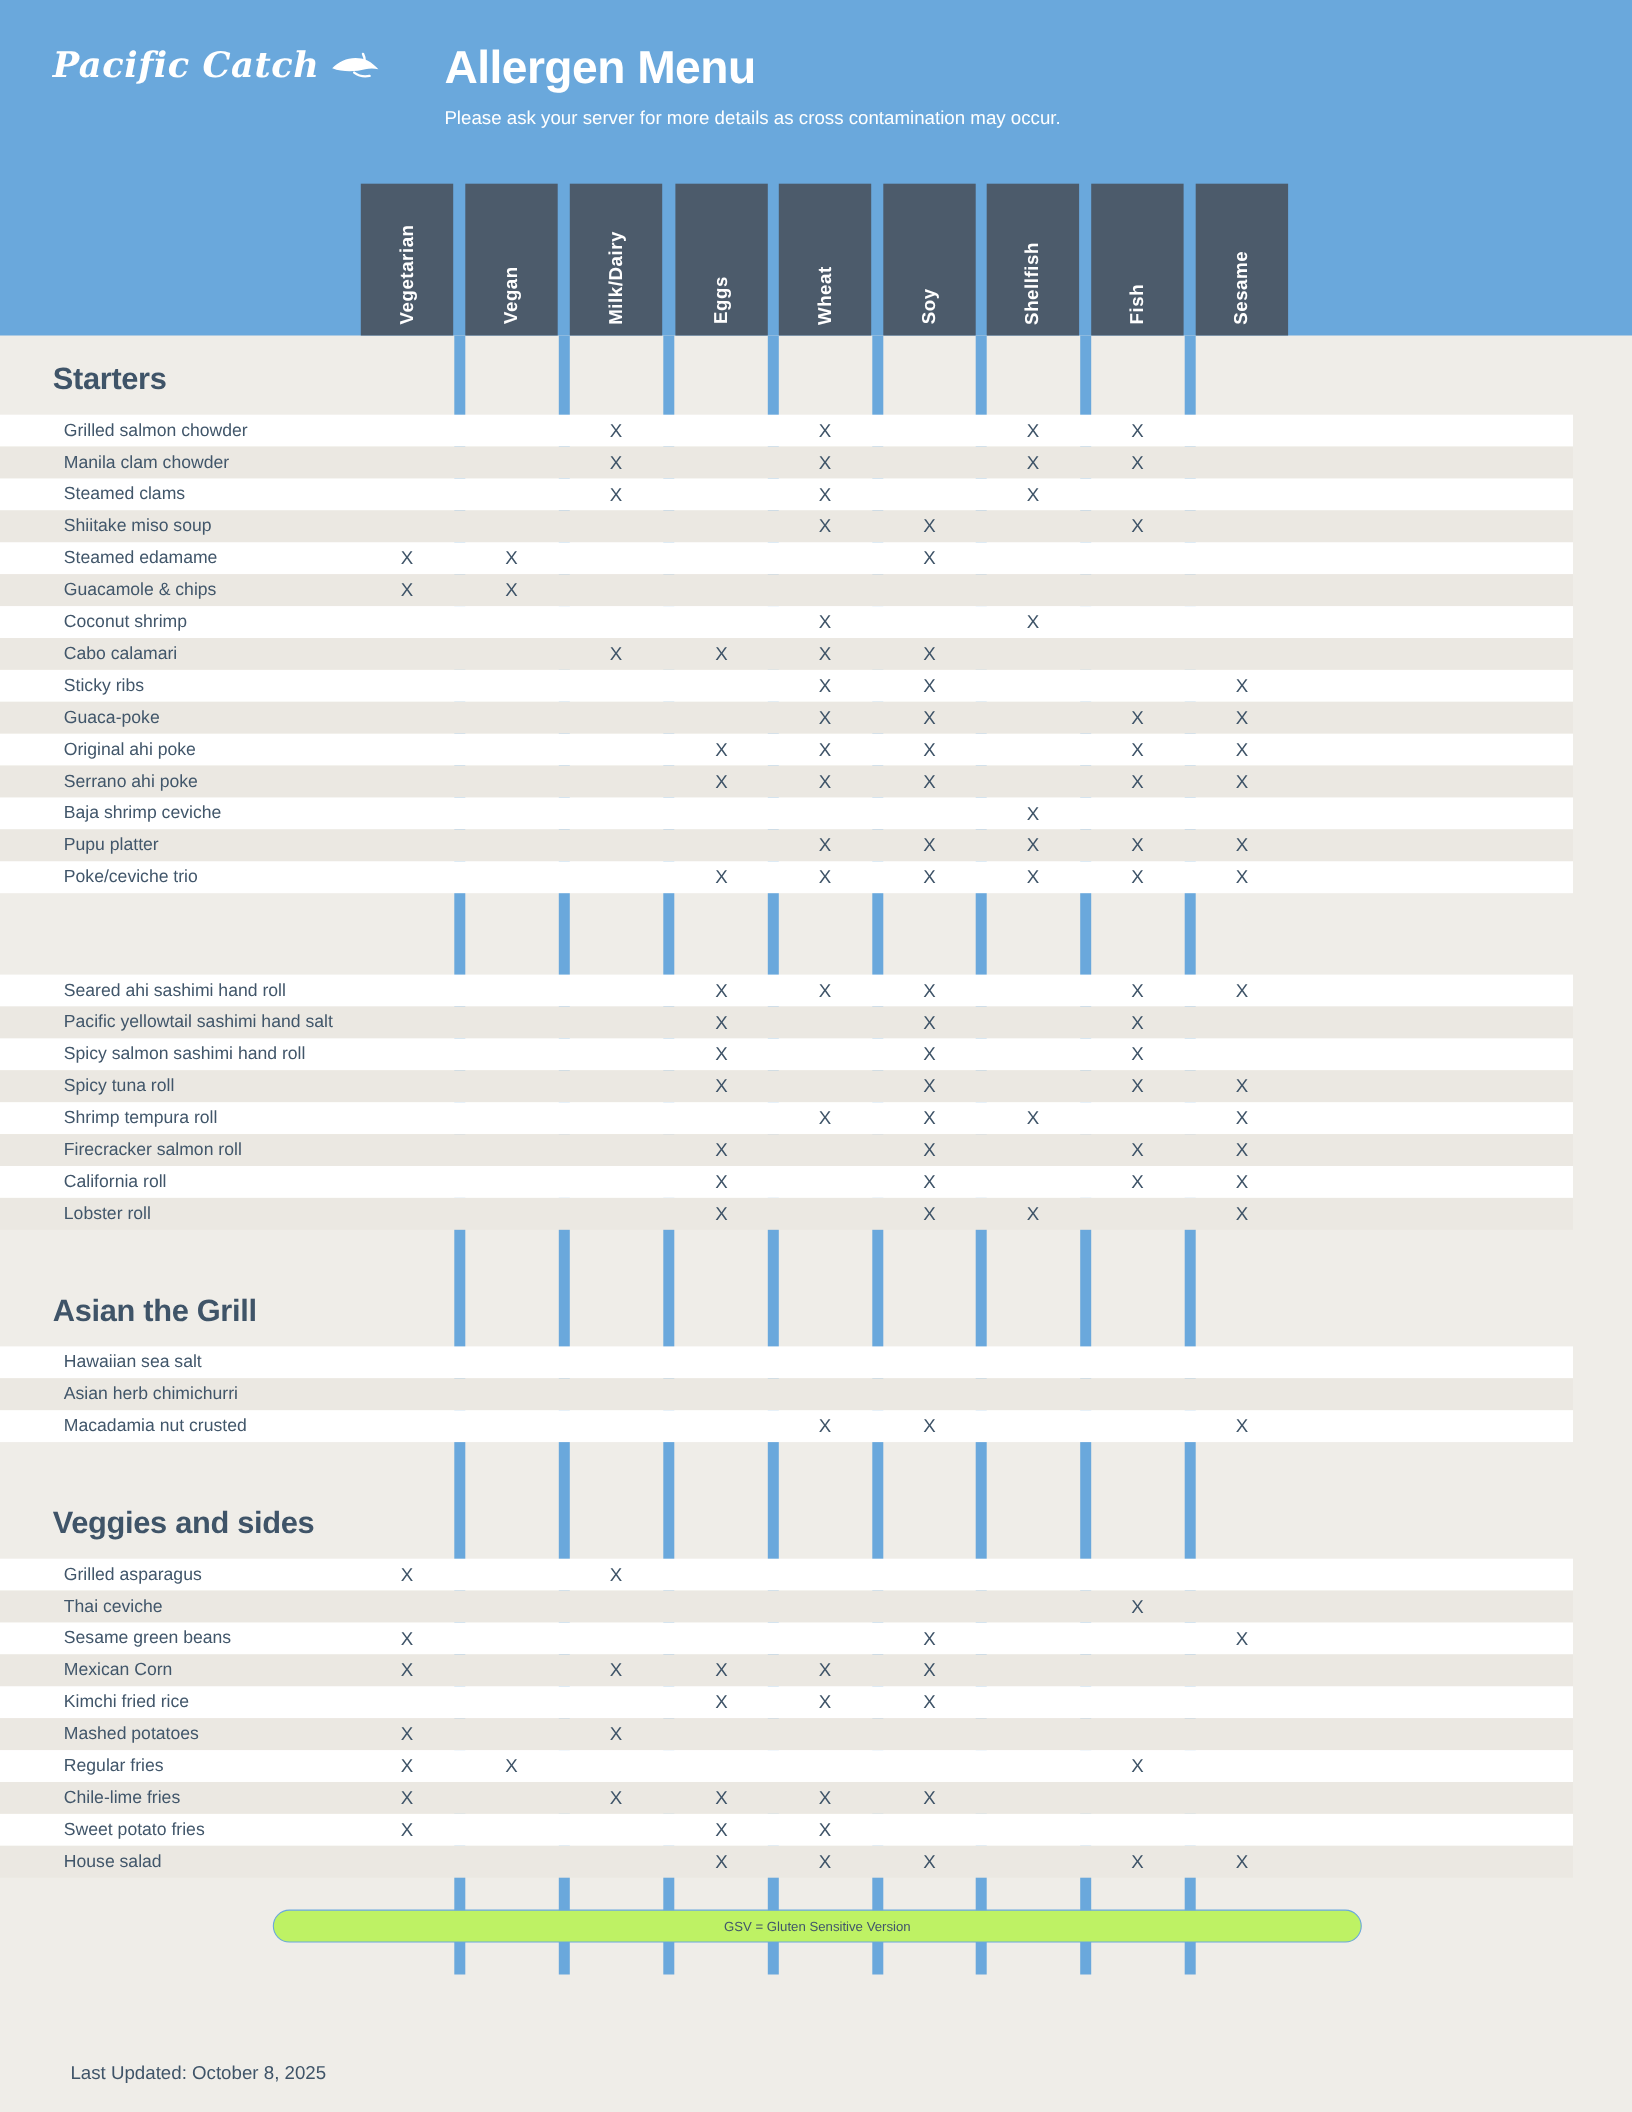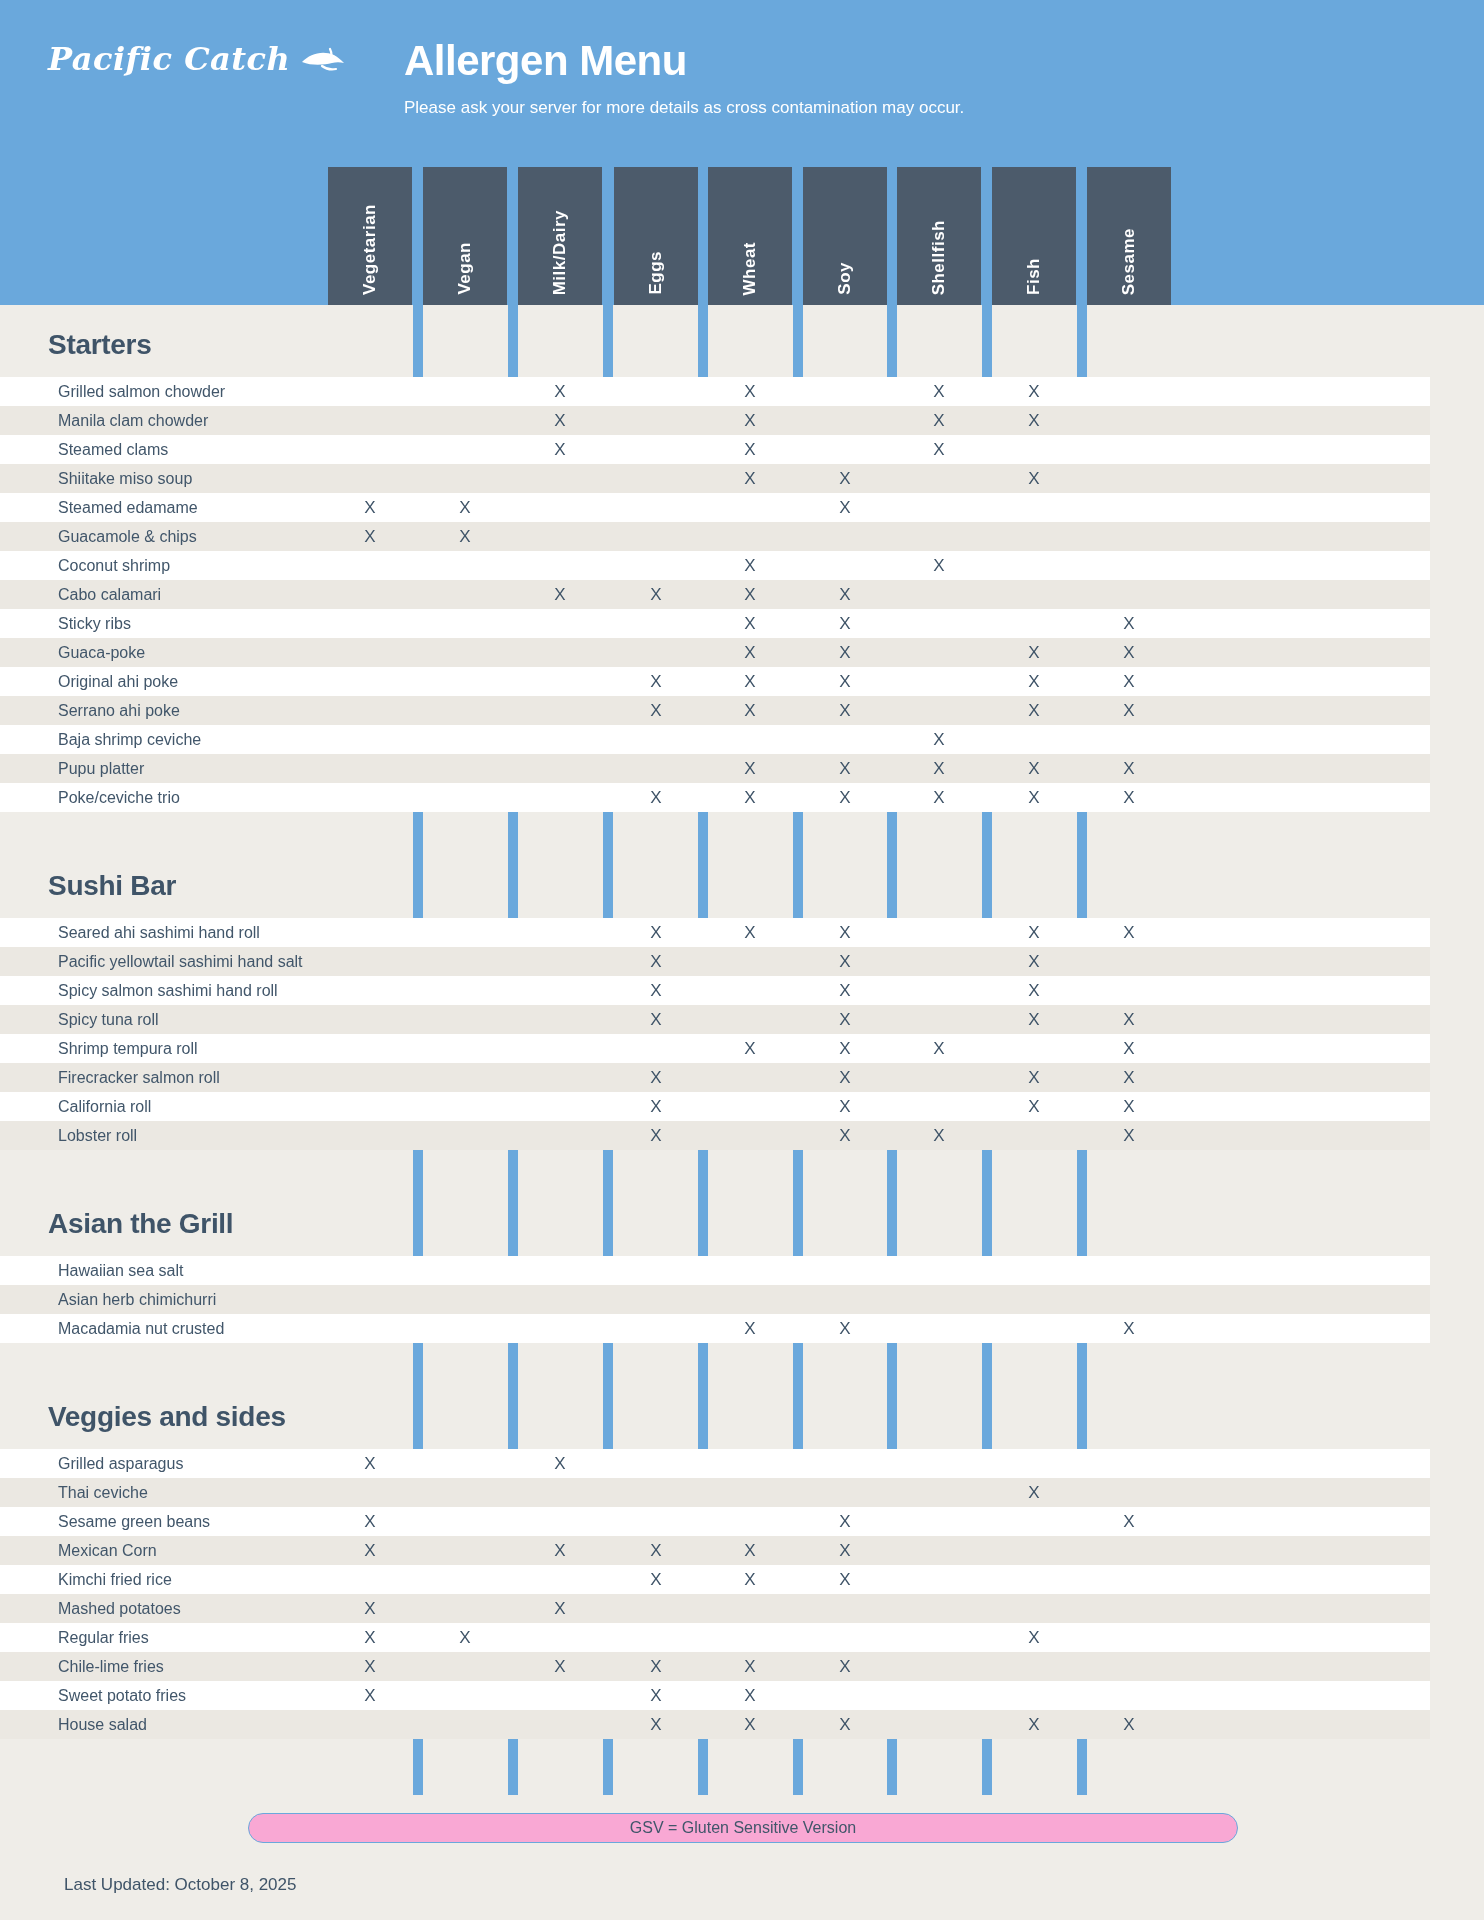--- a/index.html
+++ b/index.html
@@ -146,29 +146,29 @@
     font-size: 17px;
     color: #3f5468;
     font-weight: 400;
   }
   .spacer { height: 29px; }
 
   
   #footer-pill {
     position: absolute;
     left: 248px;
-    top: 1813px;
+    top: 1736px;
     width: 990px;
     height: 30px;
     border: 1px solid #6aa8dc;
     border-radius: 16px;
-    background: #f9a8d4;
+    background: #bef264;
     text-align: center;
     line-height: 28px;
-    font-size: 16px;
+    font-size: 12px;
     color: #41566a;
   }
   #last-updated {
     position: absolute;
     left: 64px;
     top: 1875px;
     font-size: 17px;
     color: #3f5468;
     font-weight: 500;
   }
@@ -371,21 +371,20 @@
           <div class="mark" style="left: 656px;">X</div>
           <div class="mark" style="left: 750px;">X</div>
           <div class="mark" style="left: 845px;">X</div>
           <div class="mark" style="left: 939px;">X</div>
           <div class="mark" style="left: 1034px;">X</div>
           <div class="mark" style="left: 1129px;">X</div>
         </div>
       </div>
       <div class="section">
         <div class="spacer" style="height: 58px;"></div>
-        <div class="section-title">Sushi Bar</div>
         <div class="spacer" style="height: 16px;"></div>
         <div class="row">
           <div class="row-band"></div>
           <div class="row-label">Seared ahi sashimi hand roll</div>
           <div class="mark" style="left: 656px;">X</div>
           <div class="mark" style="left: 750px;">X</div>
           <div class="mark" style="left: 845px;">X</div>
           <div class="mark" style="left: 1034px;">X</div>
           <div class="mark" style="left: 1129px;">X</div>
         </div>

